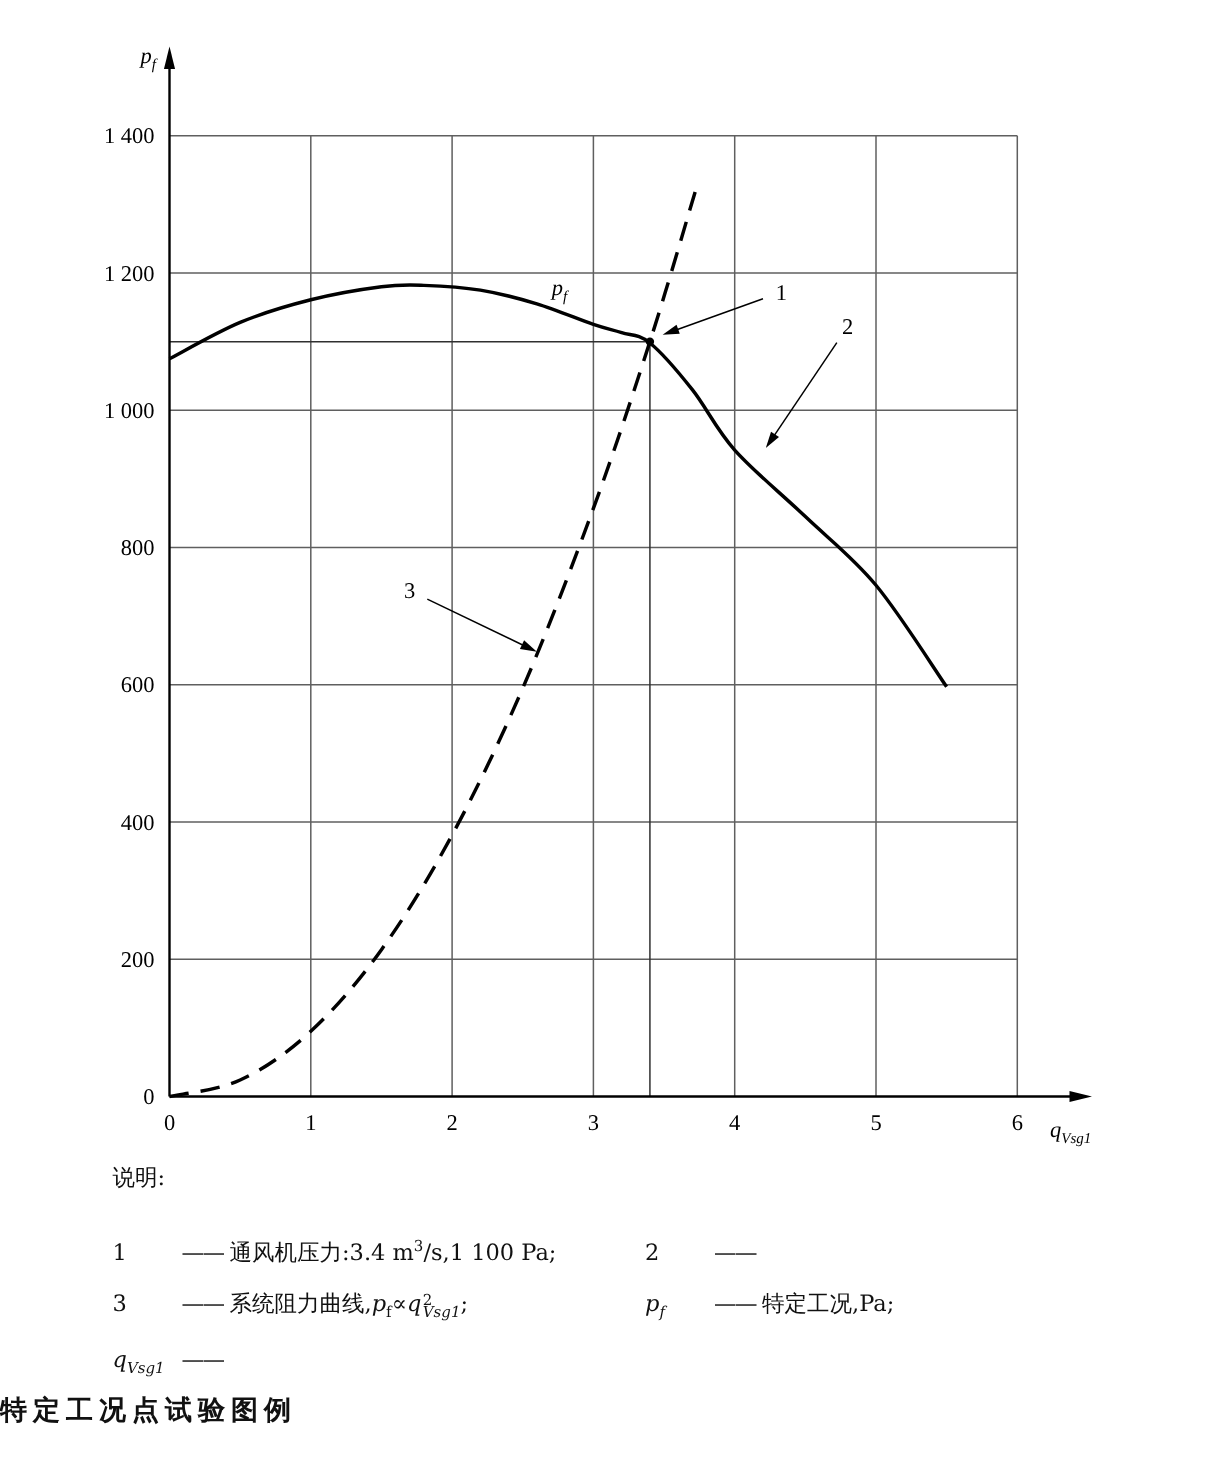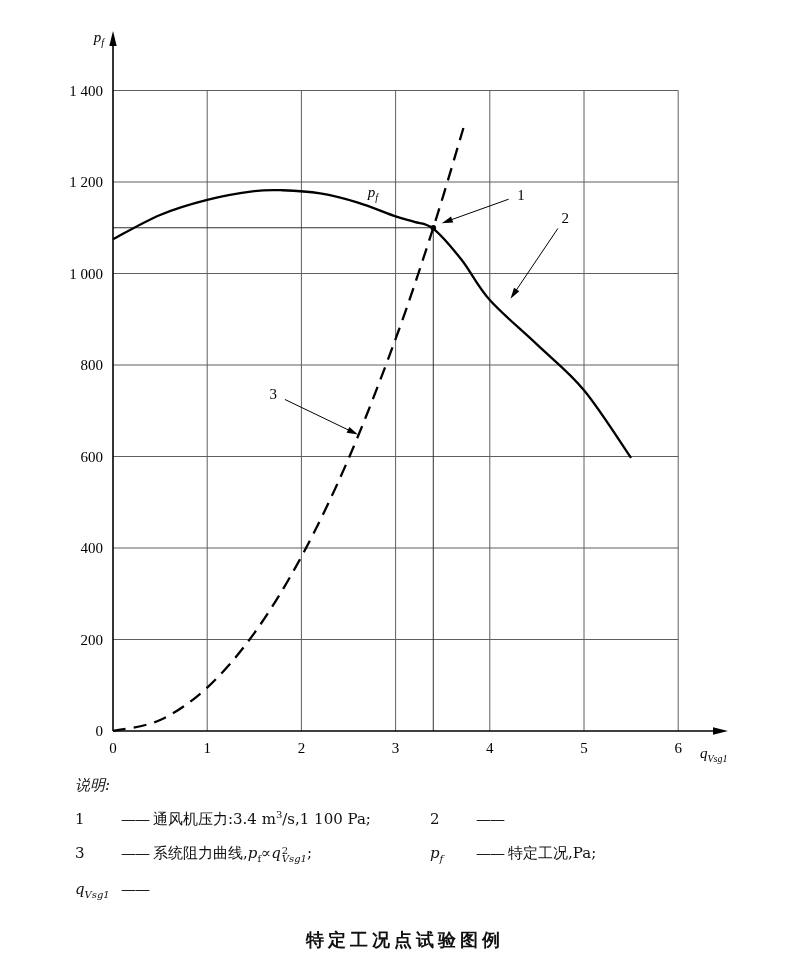--- a/index.html
+++ b/index.html
@@ -1,32 +1,32 @@
 <!DOCTYPE html>
 <html><head>
 <meta charset="utf-8">
 <style>
   html,body{margin:0;padding:0;background:#ffffff;}
   body{width:810px;height:976px;color:#111;font-family:"DejaVu Serif","Liberation Serif",serif;}
   .page{position:relative;width:810px;height:976px;background:#fff;overflow:hidden;}
   svg{display:block;}
   svg text{font-family:"Liberation Serif","DejaVu Serif",serif;fill:#000;}
   .legend{position:absolute;left:75px;top:776px;width:680px;font-size:15px;}
-  .lhead{margin-bottom:14px;font-style:italic;}
+  .lhead{margin-bottom:31px;}
   .lrow{display:flex;align-items:baseline;margin-bottom:15px;line-height:1.25;}
   .lcell-l{width:355px;display:flex;align-items:baseline;flex:none;}
   .lcell-r{display:flex;align-items:baseline;}
   .sym{min-width:46px;flex:none;}
   .dash{margin-right:4px;letter-spacing:-1px;white-space:nowrap;}
   .it{font-style:italic;}
   sub{font-size:10px;}
   sup{font-size:10px;}
   .ss{display:inline-block;vertical-align:-0.45em;line-height:0.85;font-size:10px;text-align:left;margin-left:1px;}
   .ss .t,.ss .b{display:block;}
-  .figtitle{position:absolute;left:0;top:928px;width:810px;text-align:center;
+  .figtitle{position:absolute;left:0;top:928px;width:810px;
     font-family:"DejaVu Sans","Liberation Sans",sans-serif;font-weight:bold;
     font-size:18px;letter-spacing:4px;}
 </style>
 </head>
 <body>
 
 <div class="page">
 
   <svg id="chart-svg" width="810" height="772" viewBox="0 0 810 772">
       <g>

